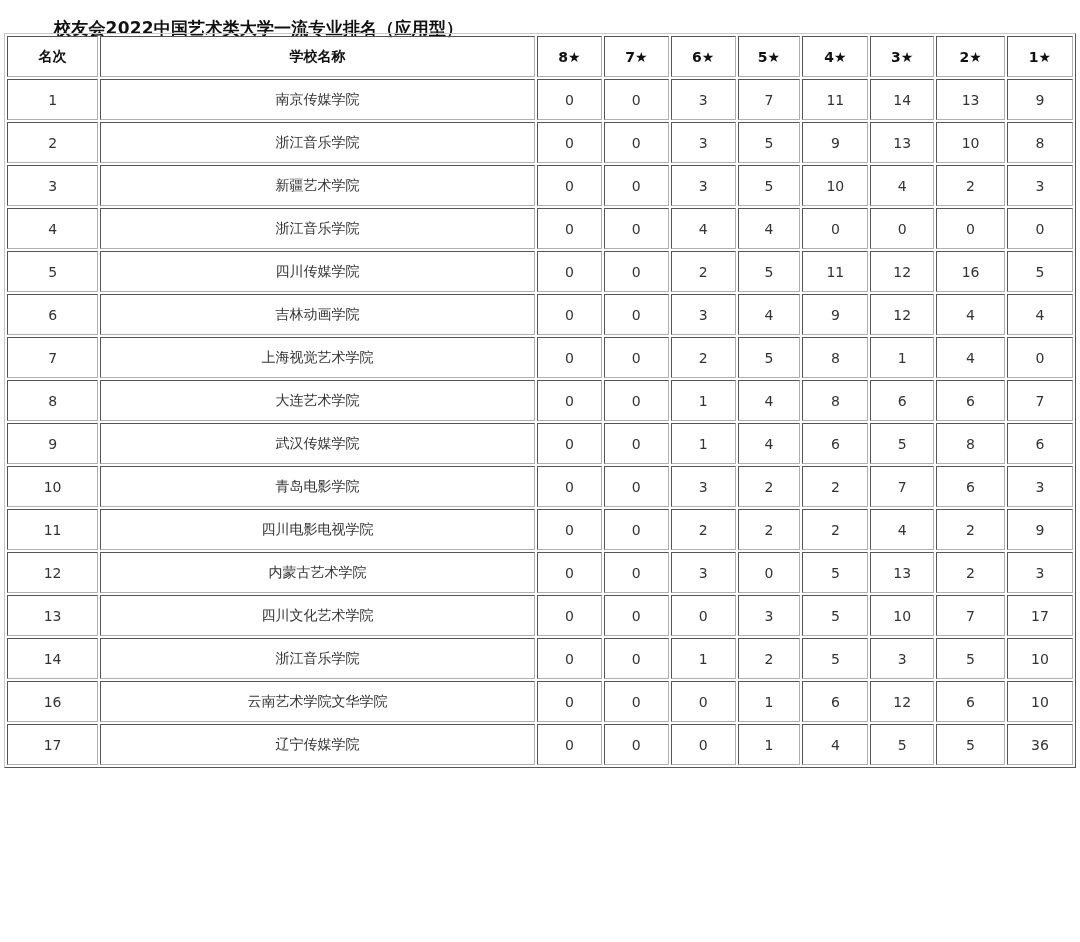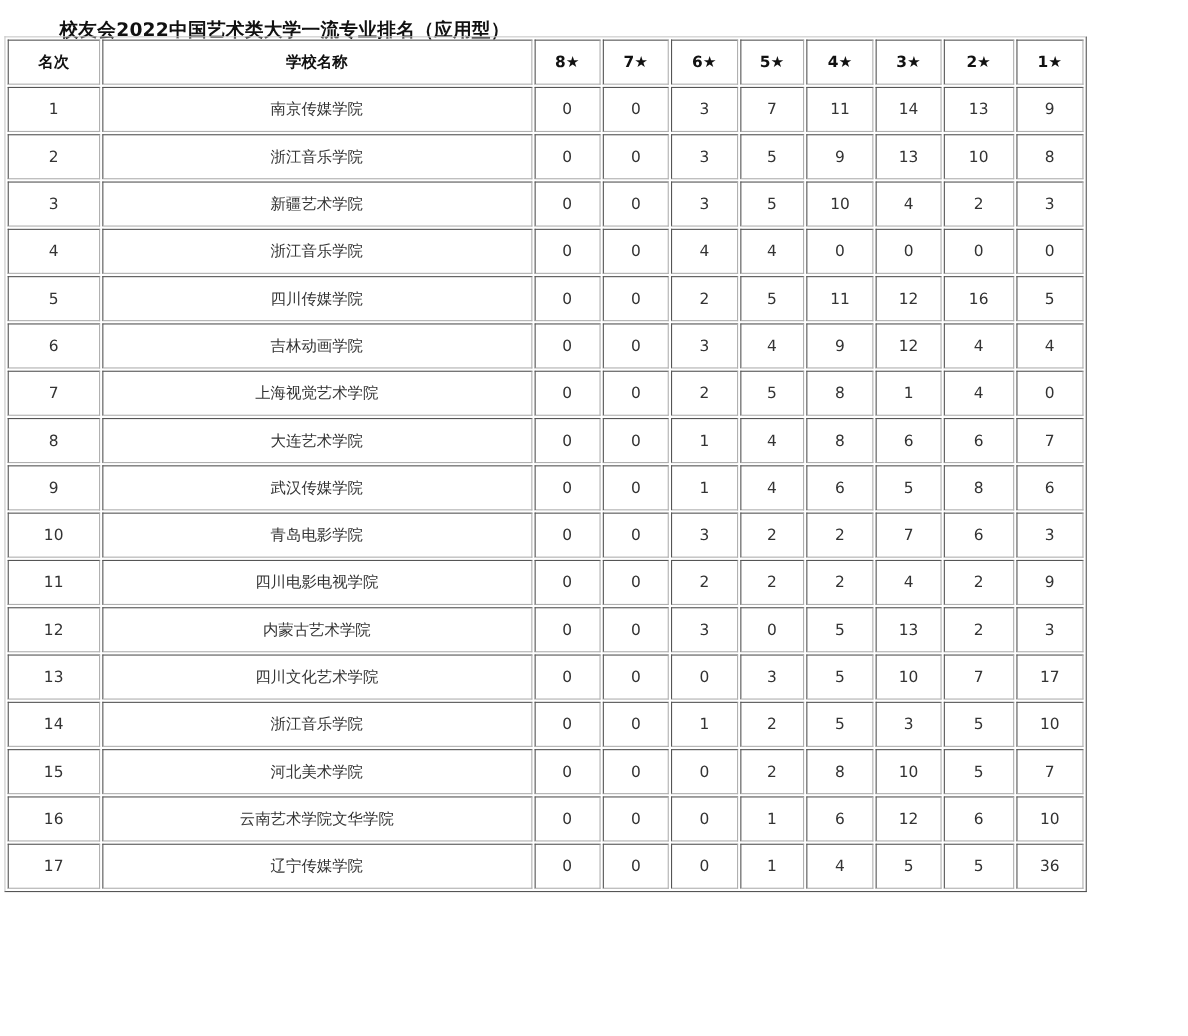--- a/index.html
+++ b/index.html
@@ -1,20 +1,20 @@
 <!DOCTYPE html>
 <html><head>
   <meta charset="utf-8">
   <style>
     html, body { margin: 0; padding: 0; background: #ffffff; }
     body { width: 1080px; height: 942px; position: relative; overflow: hidden;
            font-family: "DejaVu Sans", "Liberation Sans", sans-serif; color: #222; }
     .title { position: absolute; left: 42px; top: 4px; margin: 12px;
              font-size: 17px; font-weight: bold; color: #111; letter-spacing: 0.2px; line-height: 24px; }
-    table.rank { position: absolute; left: 4px; top: 33px; width: 984px;
+    table.rank { position: absolute; left: 4px; top: 33px; width: 1072px;
                  border-collapse: separate; border-spacing: 2px;
                  border-top: 1px solid #c8c8c8; border-left: 1px solid #c8c8c8;
                  border-right: 1px solid #555; border-bottom: 1px solid #555; }
     table.rank td, table.rank th {
       border-top: 1px solid #555; border-left: 1px solid #555;
       border-right: 1px solid #b0b0b0; border-bottom: 1px solid #b0b0b0;
       text-align: center; vertical-align: middle; height: 39px; padding: 0;
       font-size: 14px; color: #333;
     }
     table.rank th { font-weight: bold; color: #111; }
@@ -219,32 +219,20 @@
         <td>0</td>
         <td>0</td>
         <td>1</td>
         <td>2</td>
         <td>5</td>
         <td>3</td>
         <td>5</td>
         <td>10</td>
       </tr>
       <tr>
-        <td>15</td>
-        <td>河北美术学院</td>
-        <td>0</td>
-        <td>0</td>
-        <td>0</td>
-        <td>2</td>
-        <td>8</td>
-        <td>10</td>
-        <td>5</td>
-        <td>7</td>
-      </tr>
-      <tr>
         <td>16</td>
         <td>云南艺术学院文华学院</td>
         <td>0</td>
         <td>0</td>
         <td>0</td>
         <td>1</td>
         <td>6</td>
         <td>12</td>
         <td>6</td>
         <td>10</td>

